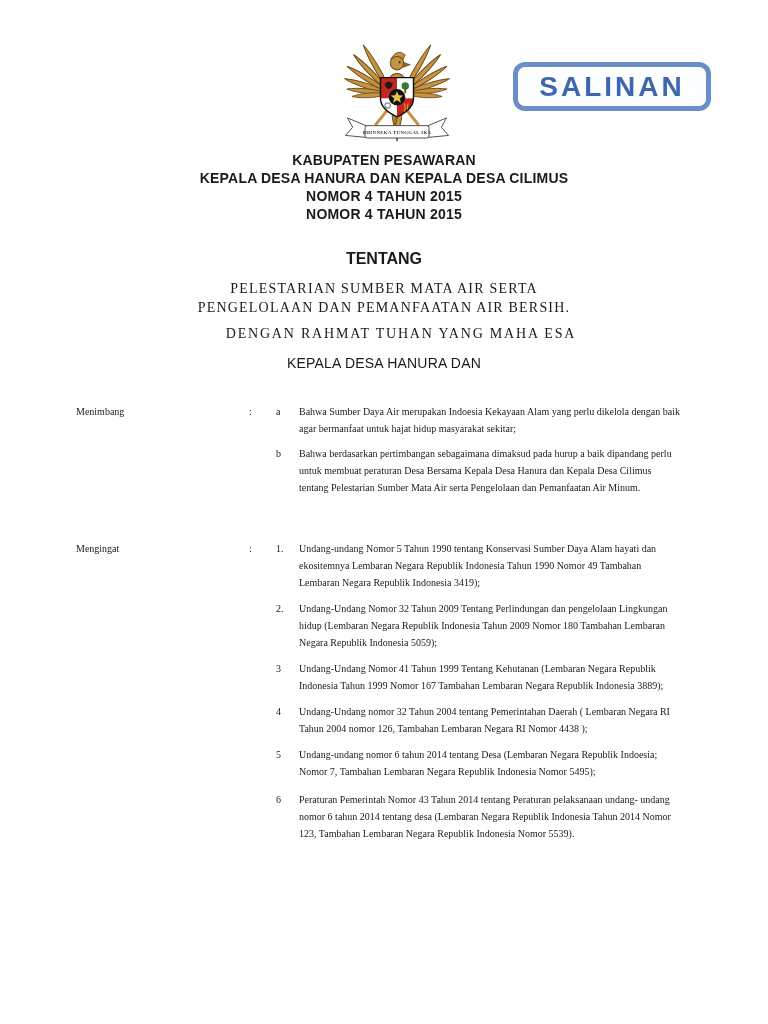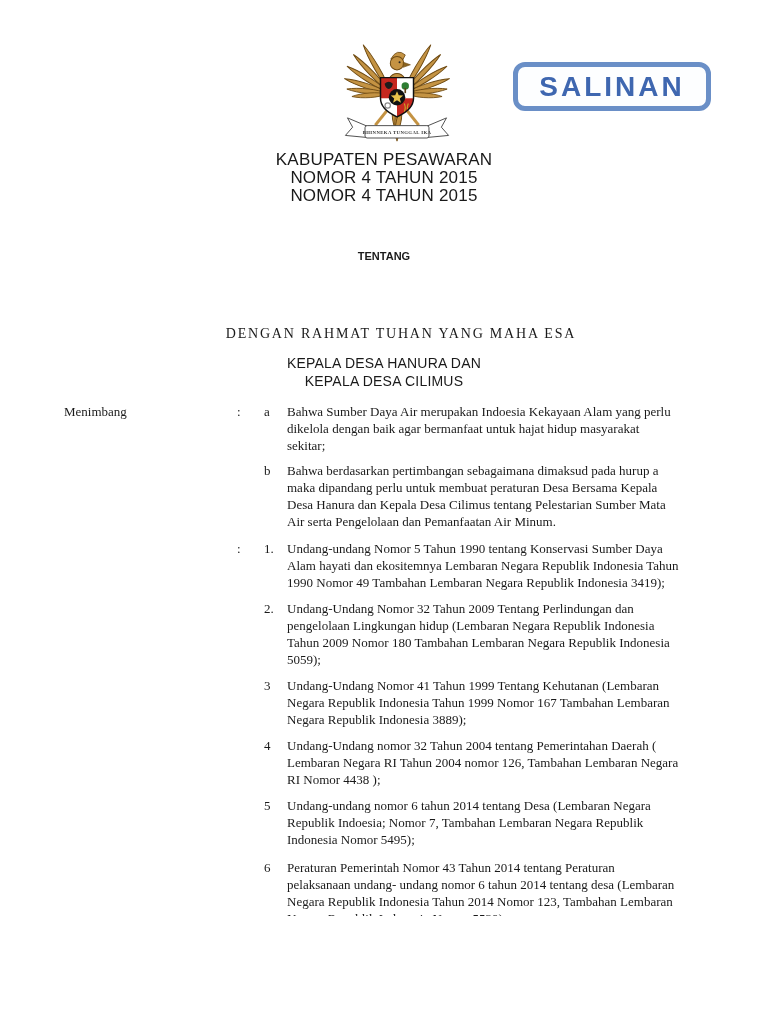--- a/index.html
+++ b/index.html
@@ -21,45 +21,45 @@
     display:flex;align-items:center;justify-content:center;
   }
   .stamp-text{
     font-family:"Liberation Sans", sans-serif;
     font-weight:bold;font-size:28px;letter-spacing:3px;color:#3f67b0;
   }
   
   .header-block{
     position:absolute;top:151px;left:0;width:768px;text-align:center;
     font-family:"Liberation Sans", sans-serif;
-    font-weight:normal;font-size:17px;line-height:18px;letter-spacing:.2px;
+    font-weight:bold;font-size:14px;line-height:18px;letter-spacing:.2px;
   }
   .tentang{
     position:absolute;top:250px;left:0;width:768px;text-align:center;
     font-family:"Liberation Sans", sans-serif;
-    font-weight:bold;font-size:11px;
+    font-weight:bold;font-size:16px;
   }
   .subject-title{
     position:absolute;top:280px;left:0;width:768px;text-align:center;
     font-size:14px;line-height:18.5px;letter-spacing:1.2px;
   }
   .invocation{
     position:absolute;top:326px;left:17px;width:768px;text-align:center;
     font-size:14px;letter-spacing:1.8px;
   }
   .issuers{
     position:absolute;top:354px;left:0;width:768px;text-align:center;
     font-family:"Liberation Sans", sans-serif;
     font-size:14px;line-height:18px;letter-spacing:.2px;
   }
   
   .clause{
-    position:absolute;left:64px;right:88px;
+    position:absolute;left:76px;right:88px;
     display:grid;grid-template-columns:173px 27px 1fr;
-    font-size:13px;line-height:17px;
+    font-size:10px;line-height:17px;
   }
   .clause-label{grid-column:1;}
   .clause-colon{grid-column:2;}
   .clause-items{grid-column:3;}
   .clause-item{display:grid;grid-template-columns:23px 1fr;margin-bottom:8px;}
   .clause-item.gap-before{margin-top:11px;}
   .menimbang{top:403px;}
   .mengingat{top:540px;}
   .mengingat .clause-item{margin-bottom:9px;}
   
@@ -138,50 +138,55 @@
       <text x="63" y="100" text-anchor="middle" font-size="4.6" letter-spacing="0.4" fill="#333" font-family="Liberation Serif, serif" font-weight="bold">BHINNEKA TUNGGAL IKA</text>
     </g>
   </svg>
 
   <div class="stamp">
     <span class="stamp-text">SALINAN</span>
   </div>
 
   <div class="header-block">
     <div>KABUPATEN PESAWARAN</div>
+    <div>KEPALA DESA HANURA DAN KEPALA DESA CILIMUS</div>
     <div>NOMOR 4 TAHUN 2015</div>
     <div>NOMOR 4 TAHUN 2015</div>
   </div>
 
   <div class="tentang">TENTANG</div>
 
+  <div class="subject-title">
+    <div>PELESTARIAN SUMBER MATA AIR SERTA</div>
+    <div>PENGELOLAAN DAN PEMANFAATAN AIR BERSIH.</div>
+  </div>
 
   <div class="invocation">DENGAN RAHMAT TUHAN YANG MAHA ESA</div>
 
   <div class="issuers">
     <div>KEPALA DESA HANURA DAN</div>
-    <div>KEPALA DESA CILIMUS</div>
   </div>
 
   <section class="clause menimbang">
     <div class="clause-label">Menimbang</div>
     <div class="clause-colon">:</div>
     <div class="clause-items">
       <div class="clause-item">
         <span>a</span>
         <span>Bahwa Sumber Daya Air merupakan Indoesia  Kekayaan Alam yang perlu dikelola dengan baik agar bermanfaat untuk hajat hidup masyarakat sekitar;</span>
       </div>
       <div class="clause-item">
         <span>b</span>
-        <span>Bahwa berdasarkan pertimbangan sebagaimana dimaksud pada hurup a maka dipandang perlu untuk membuat peraturan Desa Bersama Kepala Desa Hanura dan Kepala Desa Cilimus tentang Pelestarian Sumber Mata Air serta Pengelolaan dan Pemanfaatan Air Minum.</span>
+        <span>Bahwa berdasarkan pertimbangan sebagaimana dimaksud pada hurup a baik dipandang perlu untuk membuat peraturan Desa Bersama Kepala Desa Hanura dan Kepala Desa Cilimus tentang Pelestarian Sumber Mata Air serta Pengelolaan dan Pemanfaatan Air Minum.</span>
       </div>
     </div>
   </section>
 
   <section class="clause mengingat">
+    <div class="clause-label">Mengingat</div>
     <div class="clause-colon">:</div>
     <div class="clause-items">
       <div class="clause-item">
         <span>1.</span>
         <span>Undang-undang Nomor 5 Tahun 1990 tentang Konservasi Sumber Daya Alam hayati dan ekositemnya Lembaran Negara Republik Indonesia Tahun 1990 Nomor 49 Tambahan Lembaran Negara Republik Indonesia 3419);</span>
       </div>
       <div class="clause-item">
         <span>2.</span>
         <span>Undang-Undang Nomor 32 Tahun 2009 Tentang Perlindungan dan pengelolaan Lingkungan hidup (Lembaran Negara Republik Indonesia Tahun 2009 Nomor 180 Tambahan Lembaran Negara Republik Indonesia 5059);</span>
       </div>

